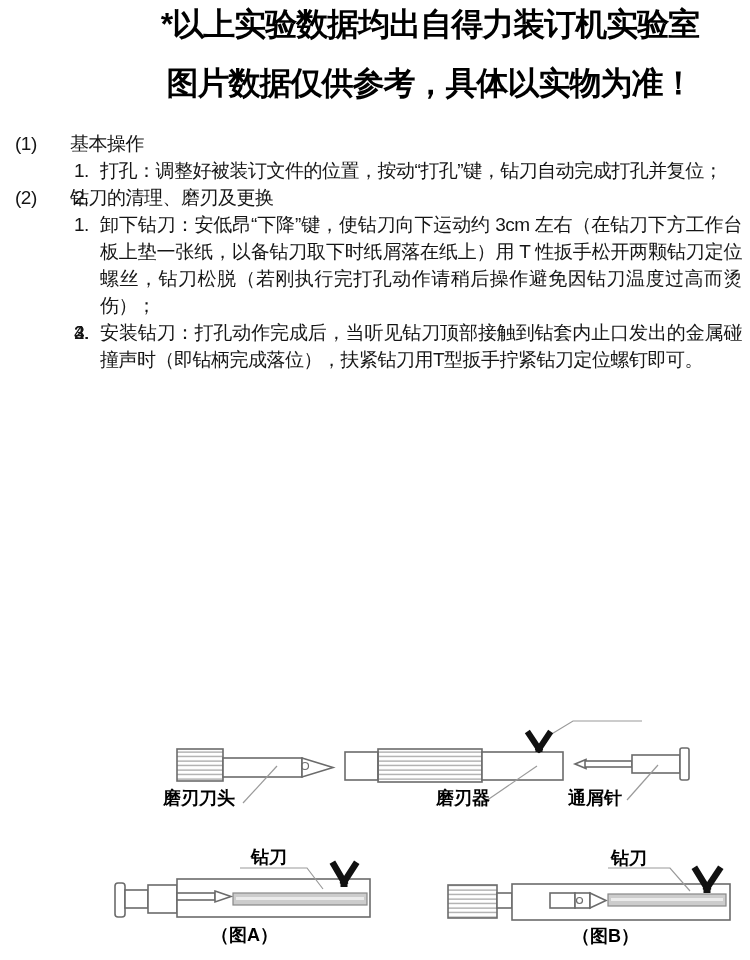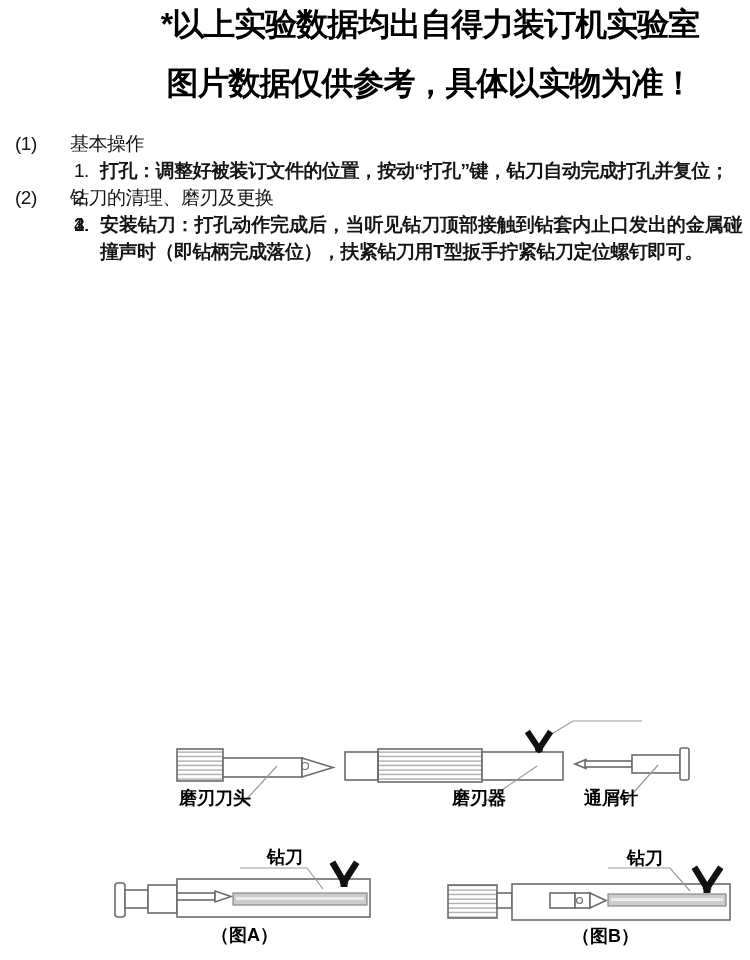--- a/index.html
+++ b/index.html
@@ -18,27 +18,27 @@
 
   
   .doc{
     position:absolute;left:15px;top:130px;width:727px;
     font-size:19px;line-height:27px;letter-spacing:-0.5px;color:#151515;
   }
   .sec-head{position:relative;padding-left:55px;}
   .sec-num{position:absolute;left:0;top:0;}
   .item{position:relative;padding-left:85px;}
   .item-num{position:absolute;left:59px;top:0;}
-  .item-text{text-align:justify;text-justify:inter-character;font-weight:bold;}
+  .item-text{text-align:justify;text-justify:inter-character;}
 
   
   .fig{position:absolute;}
   .lbl{
     position:absolute;font-weight:700;font-size:18px;letter-spacing:0;
-    color:#000;white-space:nowrap;margin-left:16px;
+    color:#000;white-space:nowrap;
   }
   .cap{
     position:absolute;font-weight:700;font-size:18px;color:#000;white-space:nowrap;
   }
   svg{display:block;}
 </style>
 </head>
 <body>
 
 <div class="page">
@@ -61,20 +61,21 @@
     <div class="item">
       <span class="item-num">2.</span>
     </div>
 
     <div class="sec-head">
       <span class="sec-num">(2)</span>
       <span class="sec-title">钻刀的清理、磨刃及更换</span>
     </div>
     <div class="item">
       <span class="item-num">1.</span>
+      <div class="item-text">卸下钻刀：安低昂“下降”键，使钻刀向下运动约 3cm 左右（在钻刀下方工作台板上垫一张纸，以备钻刀取下时纸屑落在纸上）用 T 性扳手松开两颗钻刀定位螺丝，钻刀松脱（若刚执行完打孔动作请稍后操作避免因钻刀温度过高而烫伤）；</div>
     </div>
     <div class="item">
       <span class="item-num">2.</span>
     </div>
     <div class="item">
       <span class="item-num">3.</span>
     </div>
     <div class="item">
       <span class="item-num">4.</span>
       <div class="item-text">安装钻刀：打孔动作完成后，当听见钻刀顶部接触到钻套内止口发出的金属碰撞声时（即钻柄完成落位），扶紧钻刀用T型扳手拧紧钻刀定位螺钉即可。</div>

